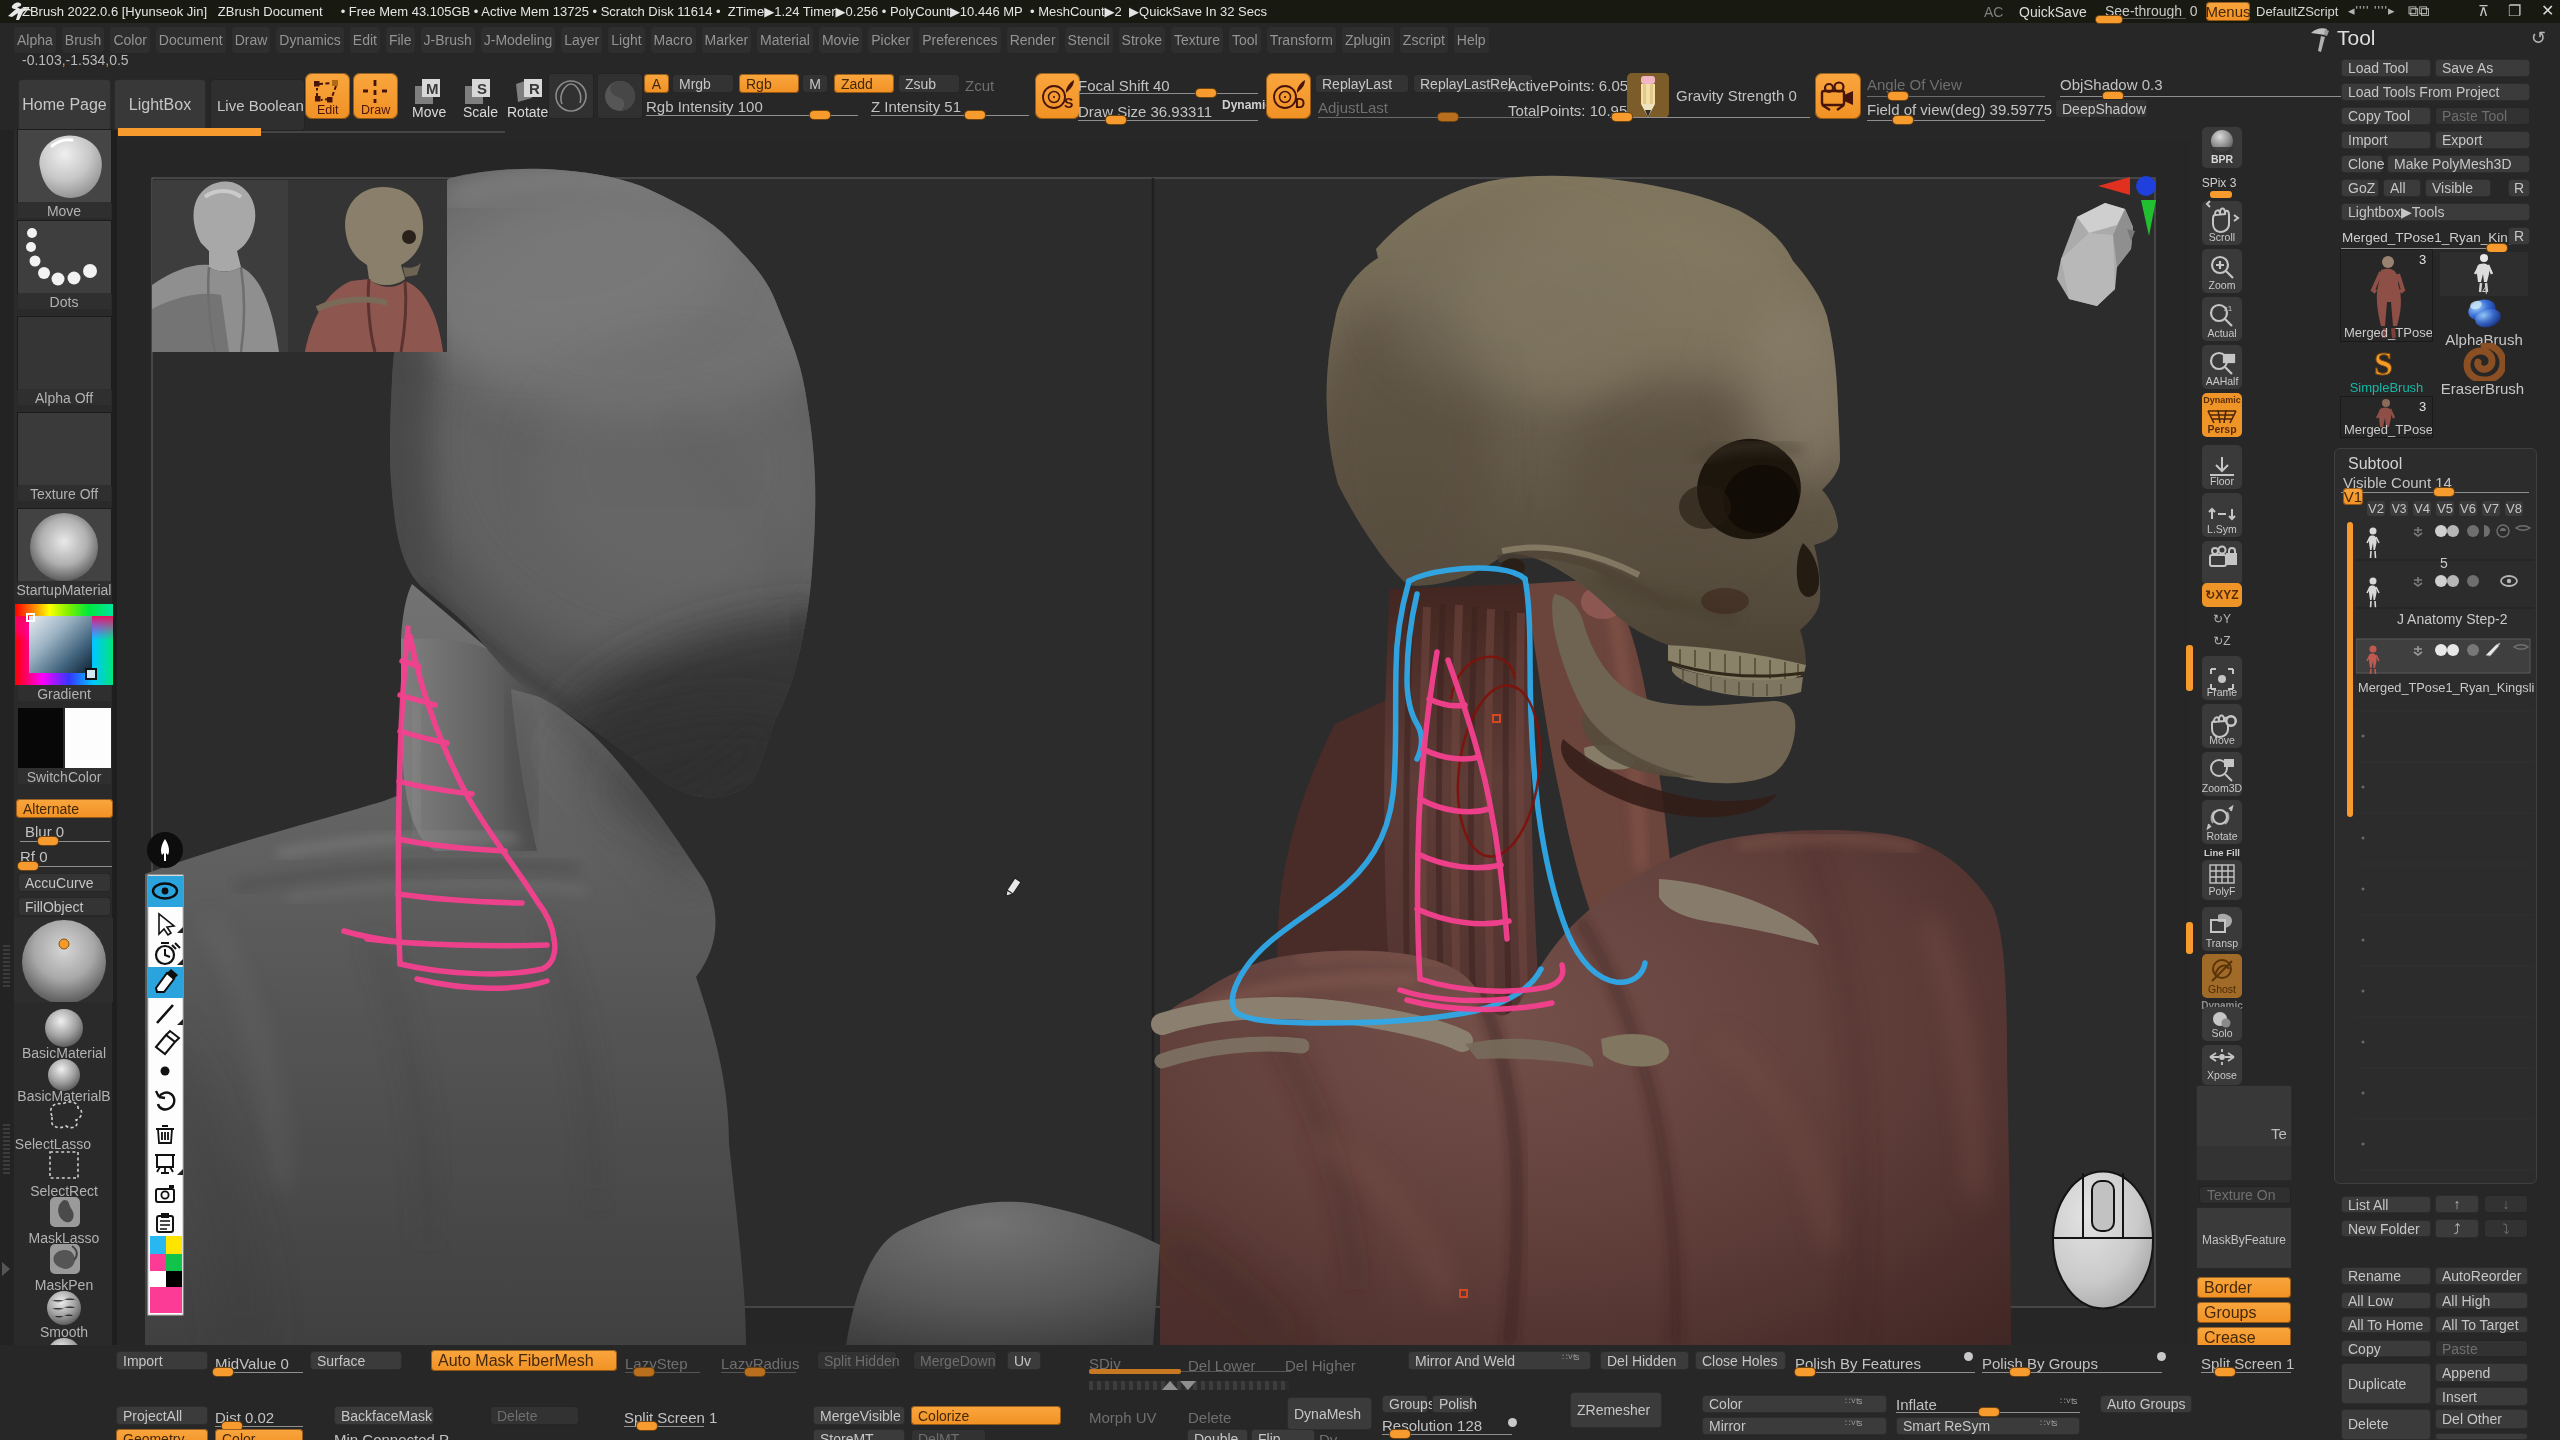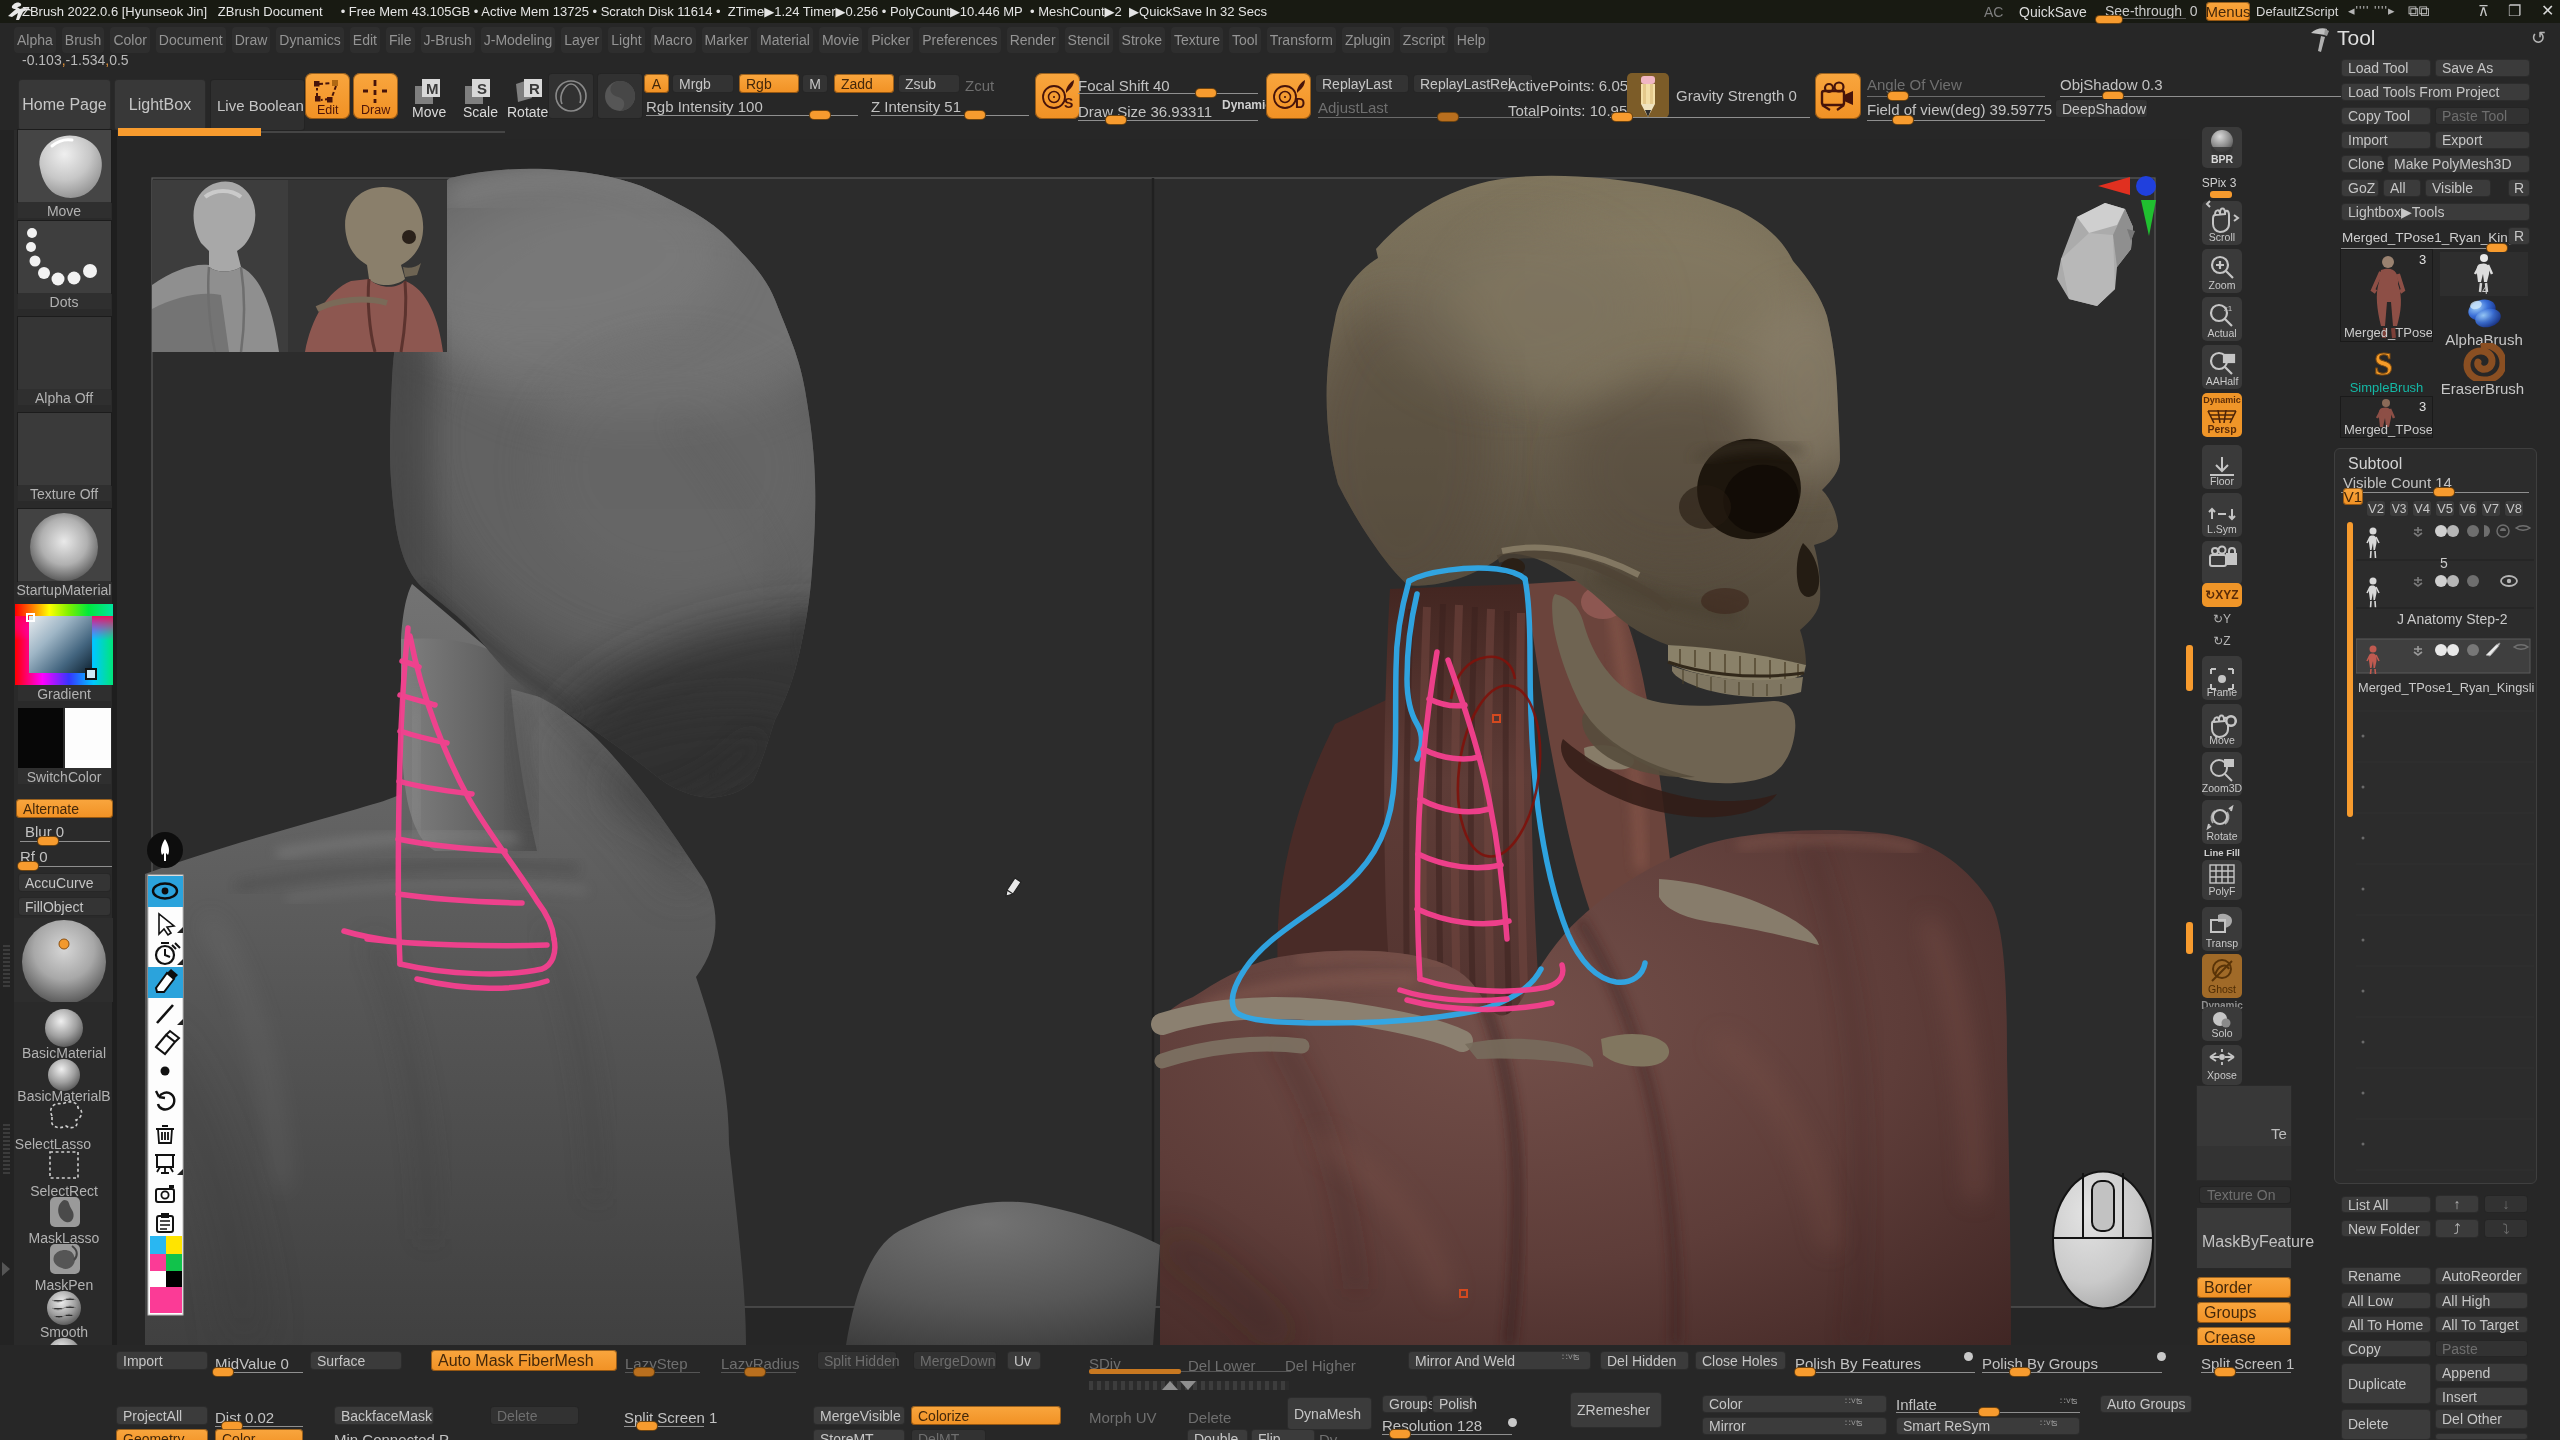--- a/index.html
+++ b/index.html
@@ -746,21 +746,21 @@
           <circle cx="24" cy="930" r="2" fill="#c5c5c5"></circle>
         </g>
         <text x="24" y="952">Xpose</text>
 </g>
 </svg>
 <div class="abs" style="left:2197px;top:1086px;width:94px;height:94px;background:#383838;box-shadow:0 0 0 1px #2a2a2a"></div>
 <div class="abs" style="left:2197px;top:1146px;width:94px;height:34px;background:#333"></div>
 <div class="lab" style="left:2271px;top:1126px;color:#bdbdbd">Te</div>
 <div class="btn" style="left:2199px;top:1186px;width:92px;height:18px;background:#2f2f2f;color:#6f6f6f;justify-content:flex-start;padding-left:8px">Texture On</div>
 <div class="abs" style="left:2197px;top:1208px;width:94px;height:60px;background:#3a3a3a;box-shadow:0 0 0 1px #282828"></div>
-<div class="lab" style="left:2202px;top:1234px;color:#c2c2c2;font-size:16px">MaskByFeature</div>
+<div class="lab" style="left:2202px;top:1234px;color:#c2c2c2;font-size:12px">MaskByFeature</div>
 <div class="btn bl ob" style="left:2197px;top:1277px;width:94px;height:21px;font-size:16px">Border</div>
 <div class="btn bl ob" style="left:2197px;top:1302px;width:94px;height:21px;font-size:16px">Groups</div>
 <div class="btn bl ob" style="left:2197px;top:1327px;width:94px;height:21px;font-size:16px">Crease</div>
 <div class="lab" style="left:2202px;top:1355px;font-size:15px">Split Screen 1</div>
 <div class="sl" style="left:2199px;top:1372px;width:90px"></div>
 <div class="sh" style="left:2214px;top:1368px"></div>
 
 <svg class="abs" style="left:2308px;top:26px" width="28" height="28" viewBox="0 0 28 28">
       <path d="M3 7 C7 3 14 1 19 3 L17 9 C13 8 8 8 3 7 Z" fill="#c0c0c0"></path>
       <path d="M17 3 L21 5 L19 10 L16 9 Z" fill="#9a9a9a"></path>

